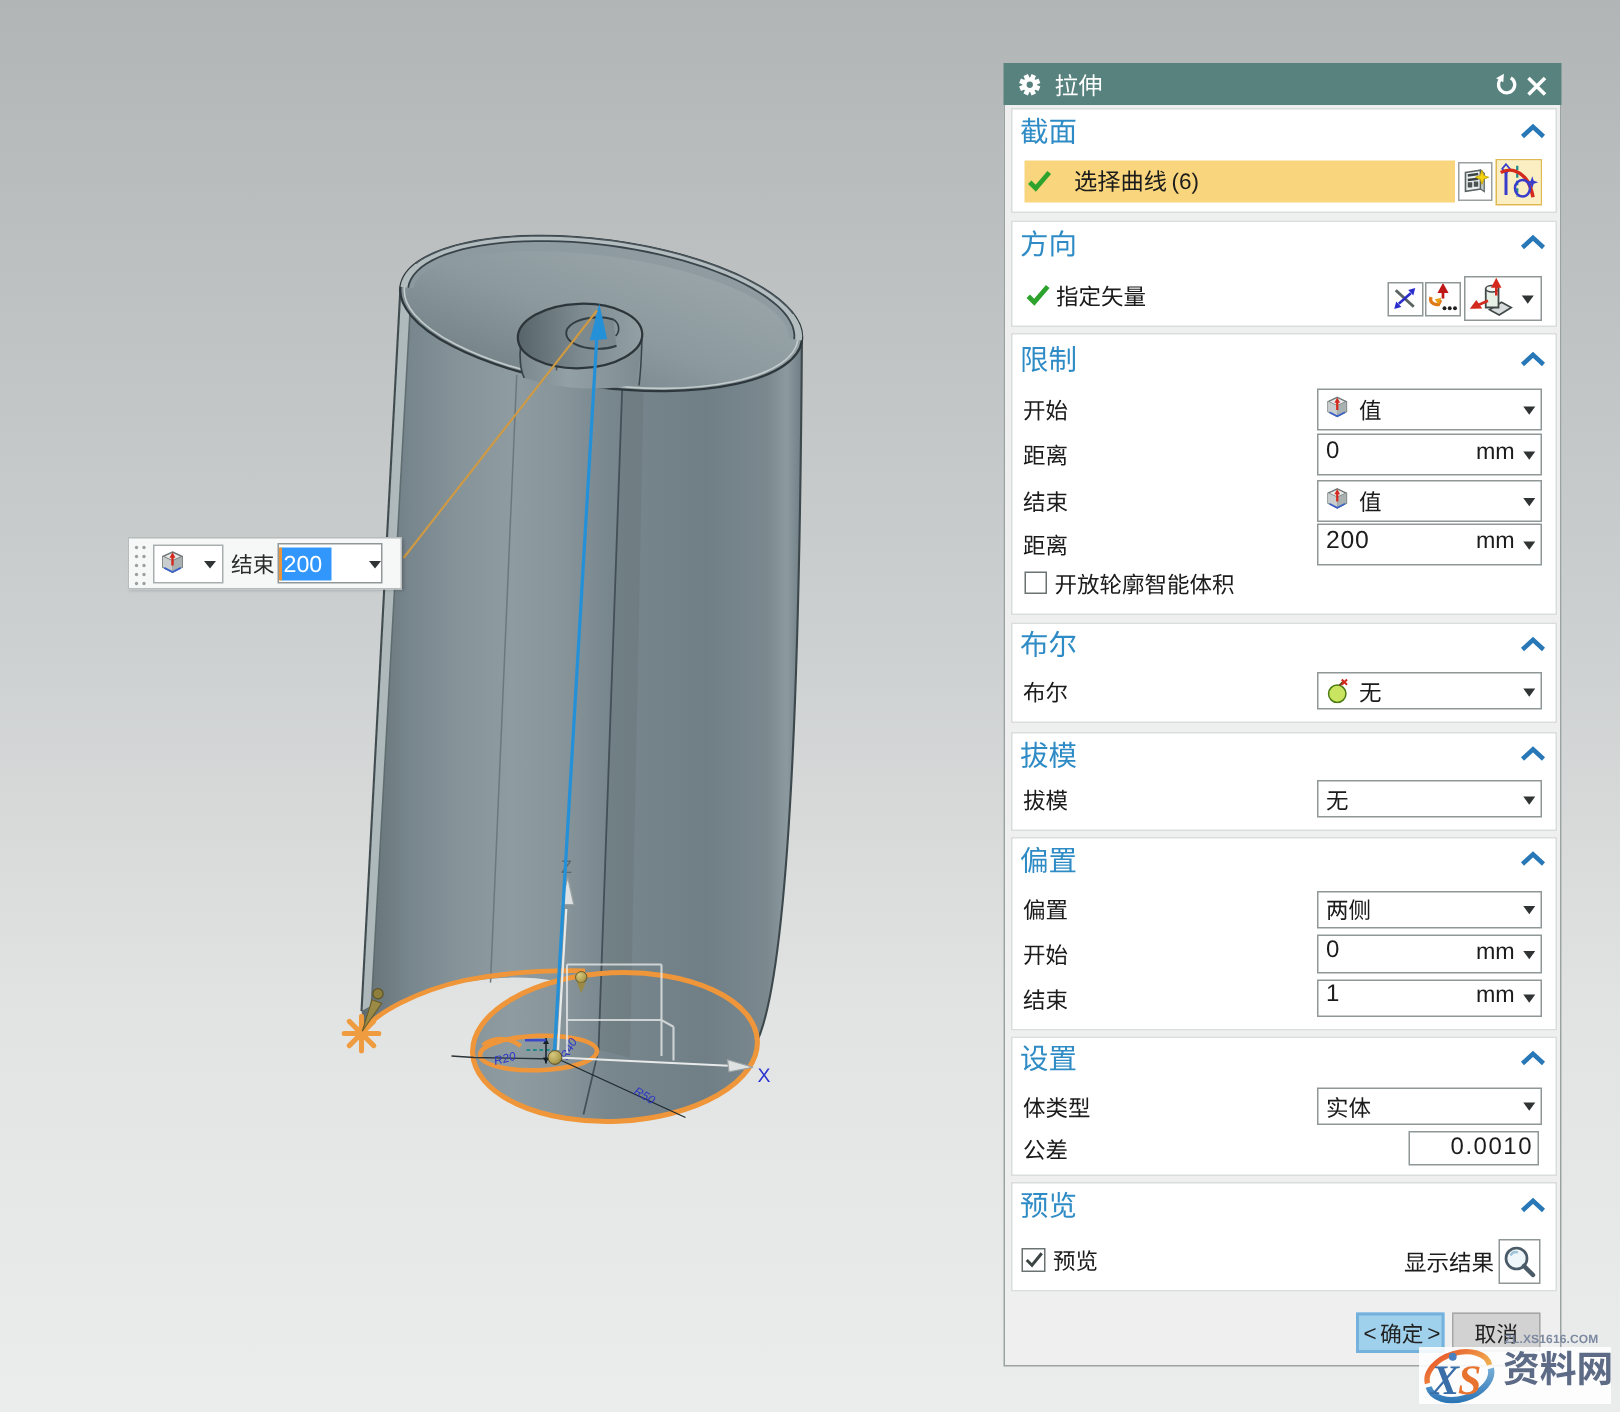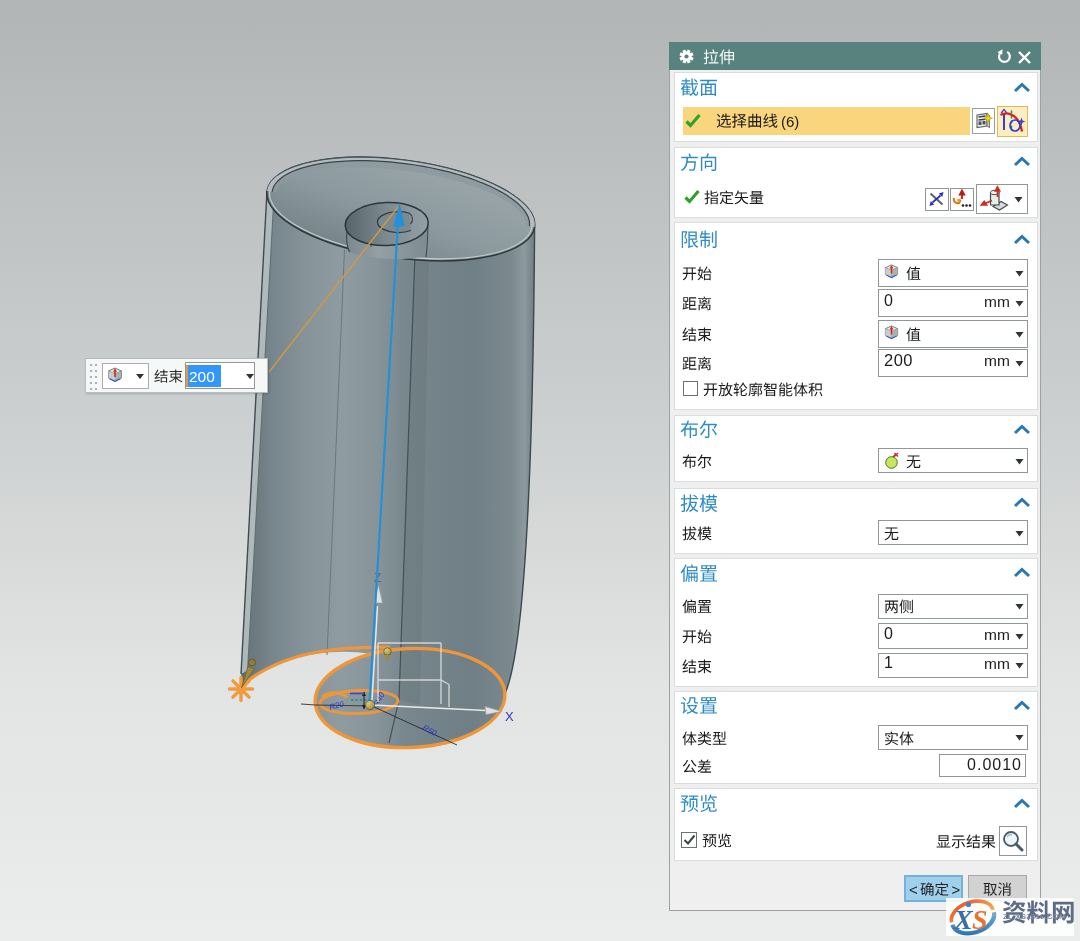--- a/index.html
+++ b/index.html
@@ -555,13 +555,13 @@
       </g>
       <circle cx="20.5" cy="5.5" r="2.6" fill="#4a7fc0"></circle>
       <text x="6" y="30" font-family="Liberation Serif, serif" font-style="italic" font-weight="700" font-size="28" fill="#3a6ea8">X</text>
       <text x="24" y="30" font-family="Liberation Serif, serif" font-style="italic" font-weight="700" font-size="28" fill="#e8732e">S</text>
     </svg>
     <svg style="position:absolute;left:1002px;top:900.2px;z-index:11" width="76" height="28" fill="#5d6b87">
       <use href="#g53" transform="translate(0.0,21.3) scale(0.0245,-0.0245)"></use>
       <use href="#g54" transform="translate(24.5,21.3) scale(0.0245,-0.0245)"></use>
       <use href="#g55" transform="translate(49.0,21.3) scale(0.0245,-0.0245)"></use>
     </svg>
-    <div style="position:absolute;left:1003px;top:912px;font:700 8px 'Liberation Sans',sans-serif;color:#7c89a0;letter-spacing:0.1px;z-index:11">ZL.XS1616.COM</div>
+    <div style="position:absolute;left:1003px;top:888px;font:700 8px 'Liberation Sans',sans-serif;color:#7c89a0;letter-spacing:0.1px;z-index:11">ZL.XS1616.COM</div>
   </div>
 </body></html>

